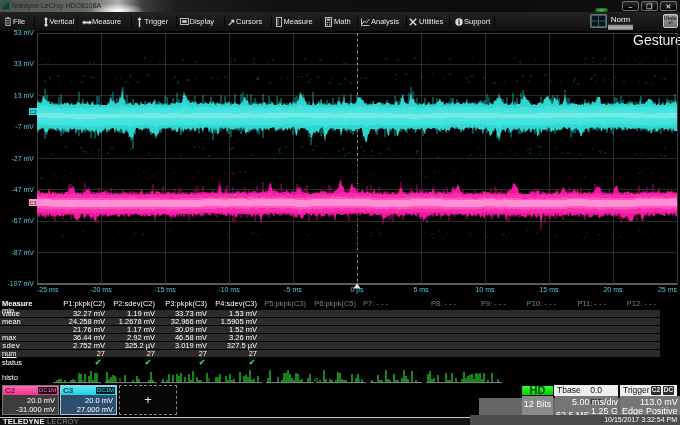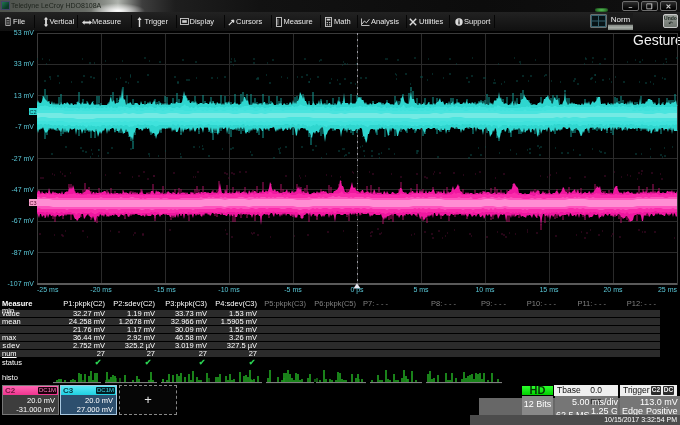--- a/index.html
+++ b/index.html
@@ -296,13 +296,17 @@
   <div class="wbox" style="left:554px;width:64px;padding-left:3px;">Tbase<span style="position:absolute;right:16px;margin-left:41px;">0.0 ms</span></div>
   <div class="wbox" style="left:620px;width:57px;padding-left:3px;">Trigger<span class="dk" style="left:31px;width:10px;">C2</span><span class="dk" style="left:43px;width:11px;">DC</span></div>
   <div class="gt" style="left:521px;top:400px;width:33px;text-align:center;">12 Bits</div>
   <div class="gt" style="left:572px;top:397.5px;">5.00 ms/div</div>
   <div class="gt" style="left:556px;top:411px;text-align:center;">62.5 MS</div>
   <div class="gt" style="left:591px;top:406.5px;width:26px;overflow:hidden;">1.25 GS/s</div>
   <div class="gt" style="left:640px;top:397.5px;">113.0 mV</div>
   <div class="gt" style="left:622px;top:406.5px;">Edge</div>
   <div class="gt" style="left:646px;top:406.5px;">Positive</div>
   <div id="tstrip" class="abs">10/15/2017 3:32:54 PM</div>
+  <div id="lstrip" class="abs">
+      <b>TELEDYNE</b>
+      <span>LECROY</span>
+    </div>
 </div>
 
 </body></html>

